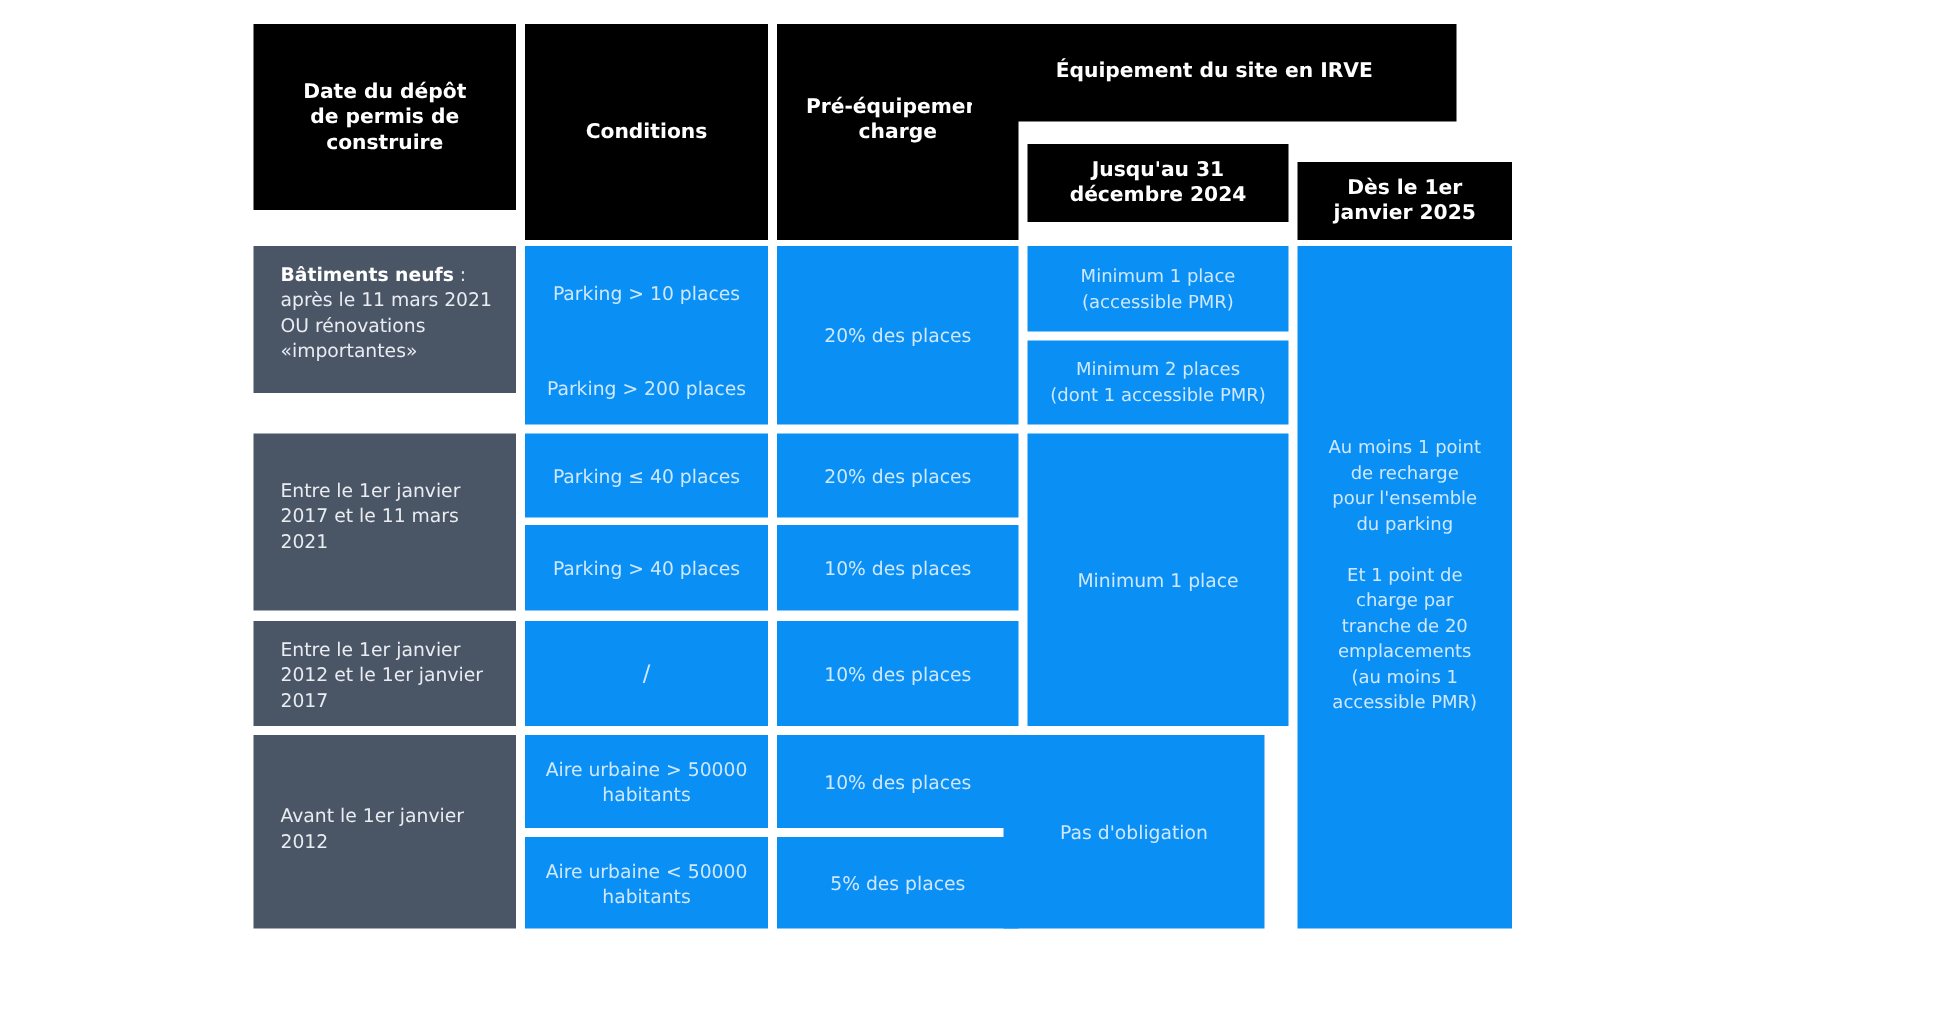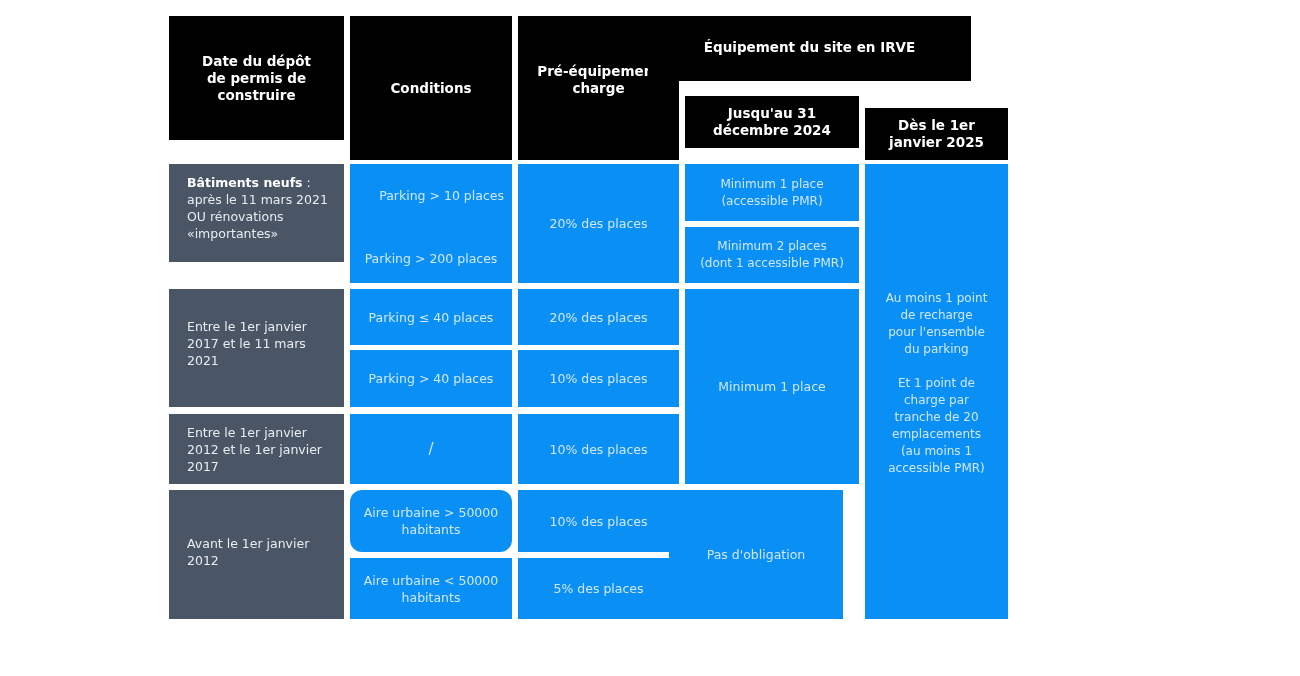--- a/index.html
+++ b/index.html
@@ -42,21 +42,21 @@
   <span>Dès le 1er
 janvier 2025</span>
 </div>
 
 <div class="cell slate pre" style="left:169px; top:164px; width:175px; height:98px; padding-bottom:14px;">
   <span><span class="bold">Bâtiments neufs</span><span> :
 après le 11 mars 2021
 OU rénovations
 «importantes»</span></span>
 </div>
-<div class="cell blue" style="left:350px; top:164px; width:162px; height:71px; padding-bottom:12px;justify-content:flex-end;">
+<div class="cell blue" style="left:350px; top:164px; width:162px; height:71px; padding-bottom:12px;">
   <span>Parking &gt; 10 places</span>
 </div>
 <div class="cell blue" style="left:350px; top:227px; width:162px; height:56px; padding-top:10px;">
   <span>Parking &gt; 200 places</span>
 </div>
 <div class="cell blue" style="left:518px; top:164px; width:161px; height:119px;">
   <span>20% des places</span>
 </div>
 <div class="cell blue small pre" style="left:685px; top:164px; width:174px; height:57px;">
   <span>Minimum 1 place
@@ -97,21 +97,21 @@
 </div>
 
 <div class="cell blue" style="left:685px; top:289px; width:174px; height:195px;">
   <span>Minimum 1 place</span>
 </div>
 
 <div class="cell slate pre" style="left:169px; top:490px; width:175px; height:129px; padding-bottom:10px;">
   <span>Avant le 1er janvier
 2012</span>
 </div>
-<div class="cell blue pre" style="left:350px; top:490px; width:162px; height:62px;border-radius:12px;">
+<div class="cell blue pre" style="left:350px; top:490px; width:162px; height:62px;">
   <span>Aire urbaine &gt; 50000
 habitants</span>
 </div>
 <div class="cell blue pre" style="left:350px; top:558px; width:162px; height:61px;">
   <span>Aire urbaine &lt; 50000
 habitants</span>
 </div>
 <div class="cell blue" style="left:518px; top:490px; width:161px; height:62px;">
   <span>10% des places</span>
 </div>

